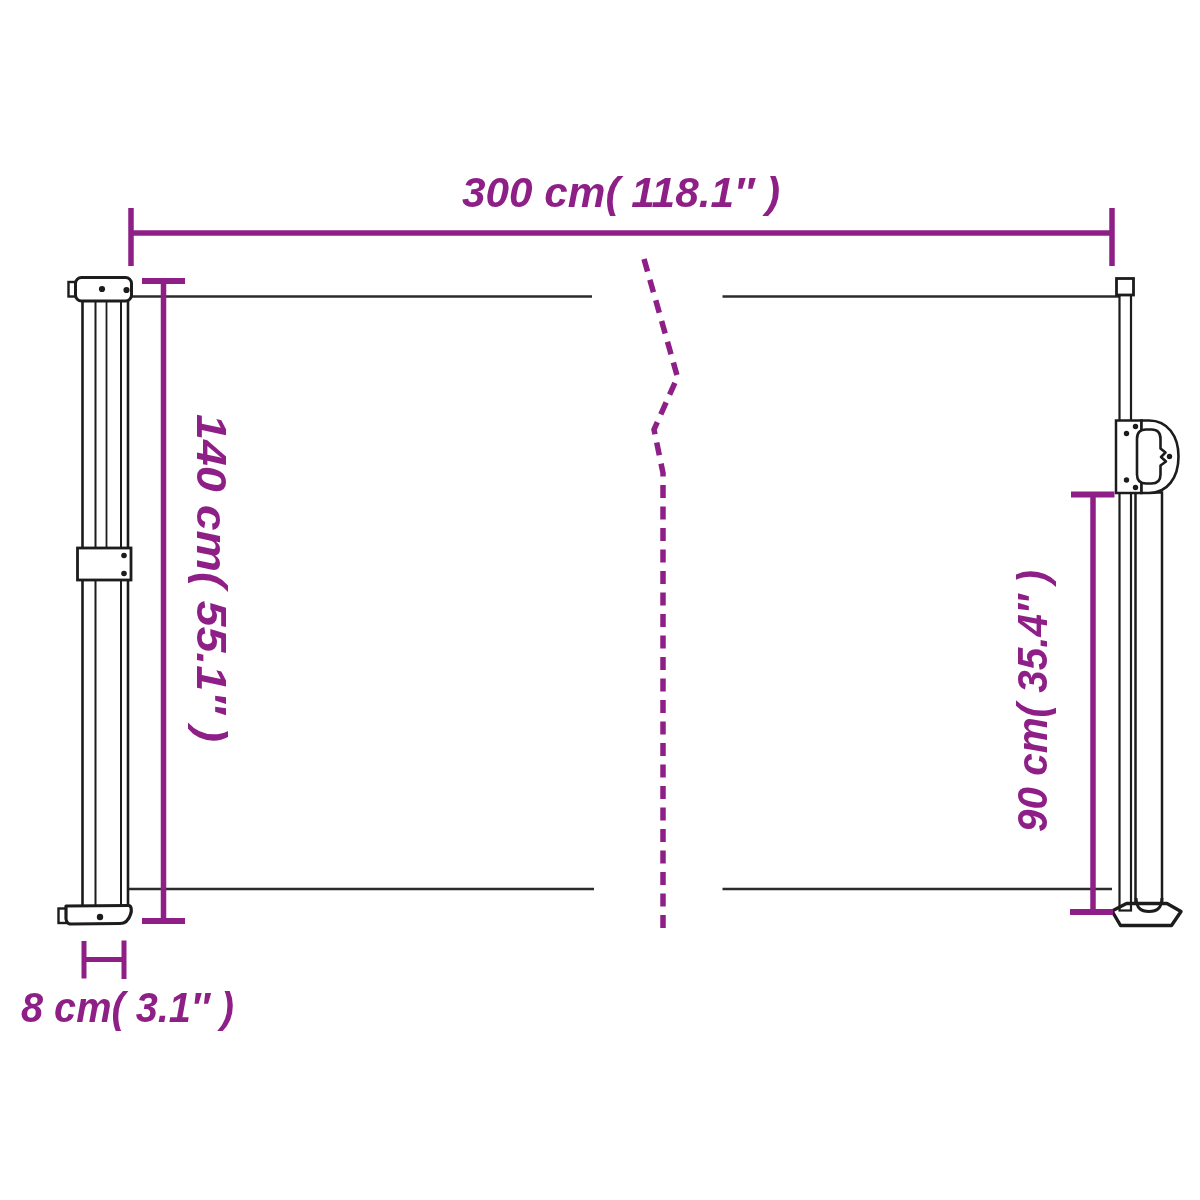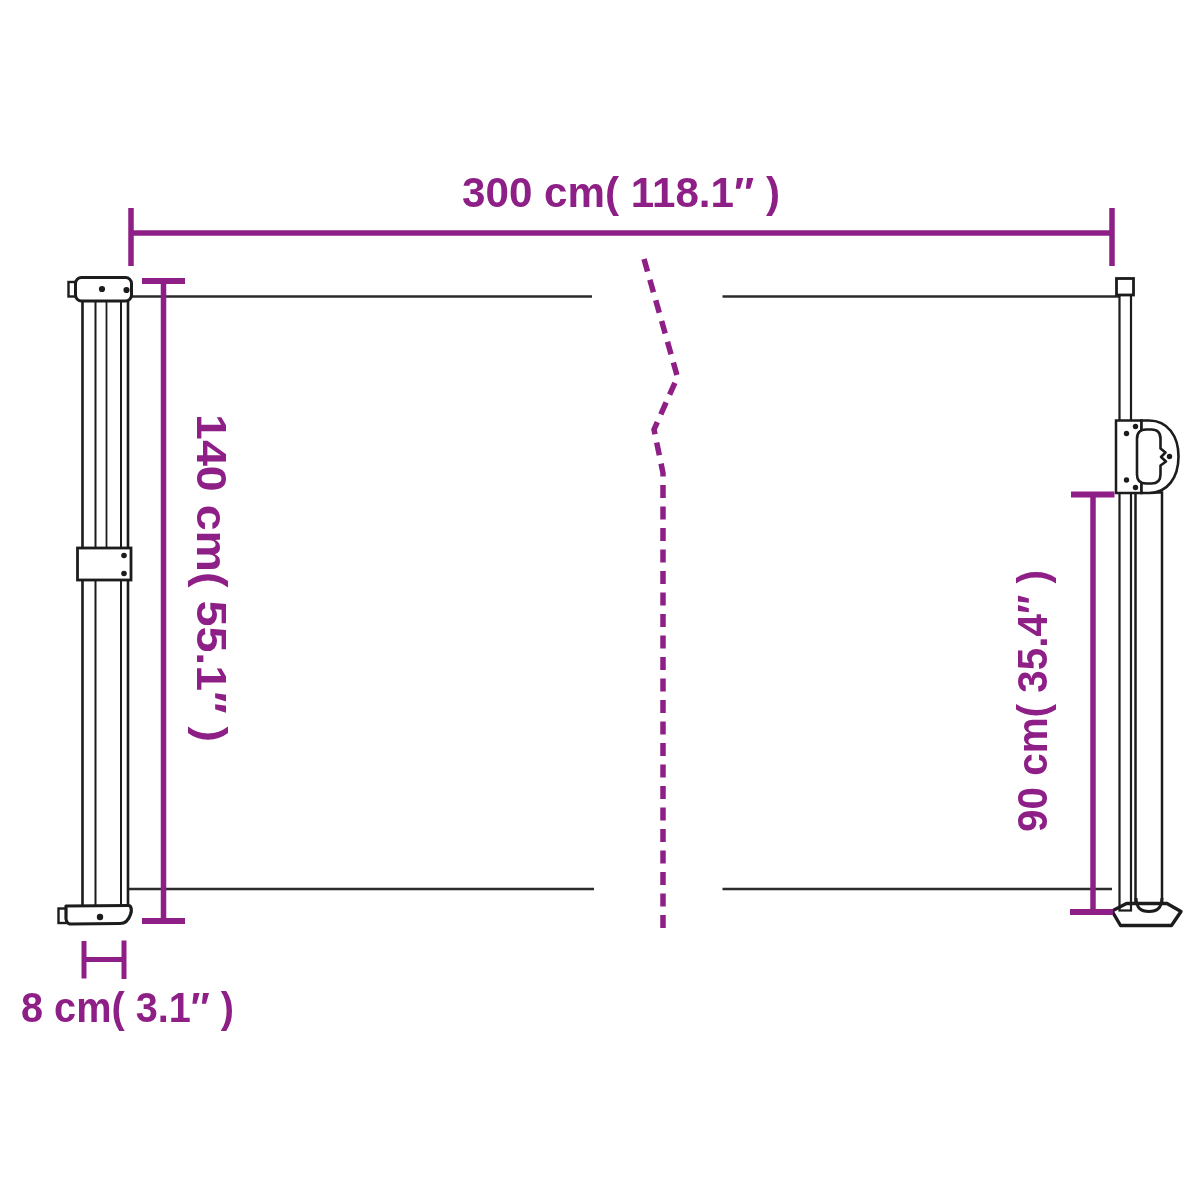--- a/index.html
+++ b/index.html
@@ -6,20 +6,21 @@
     margin: 0;
     padding: 0;
     background: var(--background, #ffffff);
   }
   .stage {
     position: relative;
     width: 1200px;
     height: 1064px;
     background: var(--background, #ffffff);
     overflow: hidden;
+    font-style: italic;
   }
   svg { display: block; }
   .dim-stroke {
     stroke: var(--dimension_accent, #8E1F87);
     stroke-linecap: butt;
     fill: none;
   }
   .outline {
     stroke: var(--structure_outline, #1C1C1C);
   }

